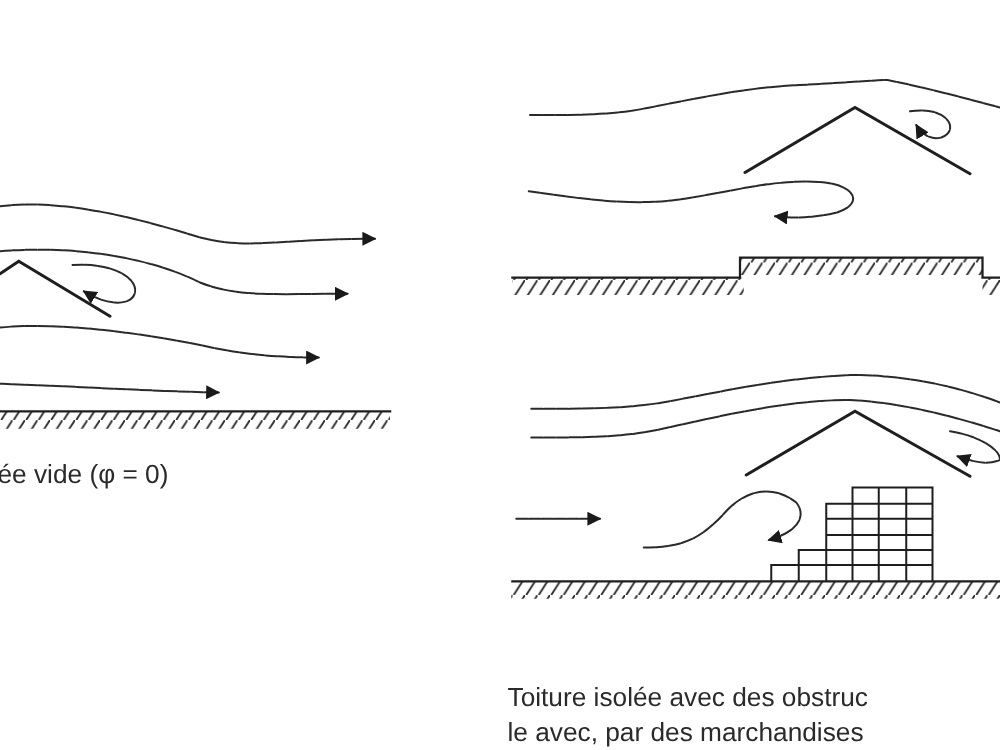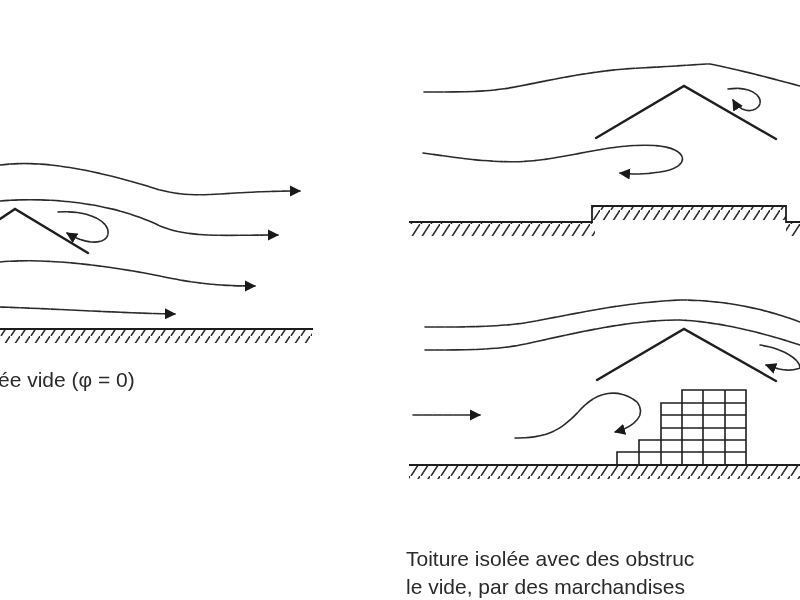--- a/index.html
+++ b/index.html
@@ -90,14 +90,14 @@
       <rect x="409" y="465" width="391" height="14" fill="url(#hatchPat)"></rect>
       <line class="ground" x1="409" y1="465" x2="800" y2="465"></line>
     </g>
   </g>
 </svg>
 
 <div id="caption-left" class="caption">ée vide   (φ = 0)</div>
 
 <div id="caption-right" class="caption">
   <div>Toiture isolée avec des obstruc</div>
-  <div>le vide, par des marchandises </div>
+  <div>le avec, par des marchandises </div>
 </div>
 
 </body></html>

